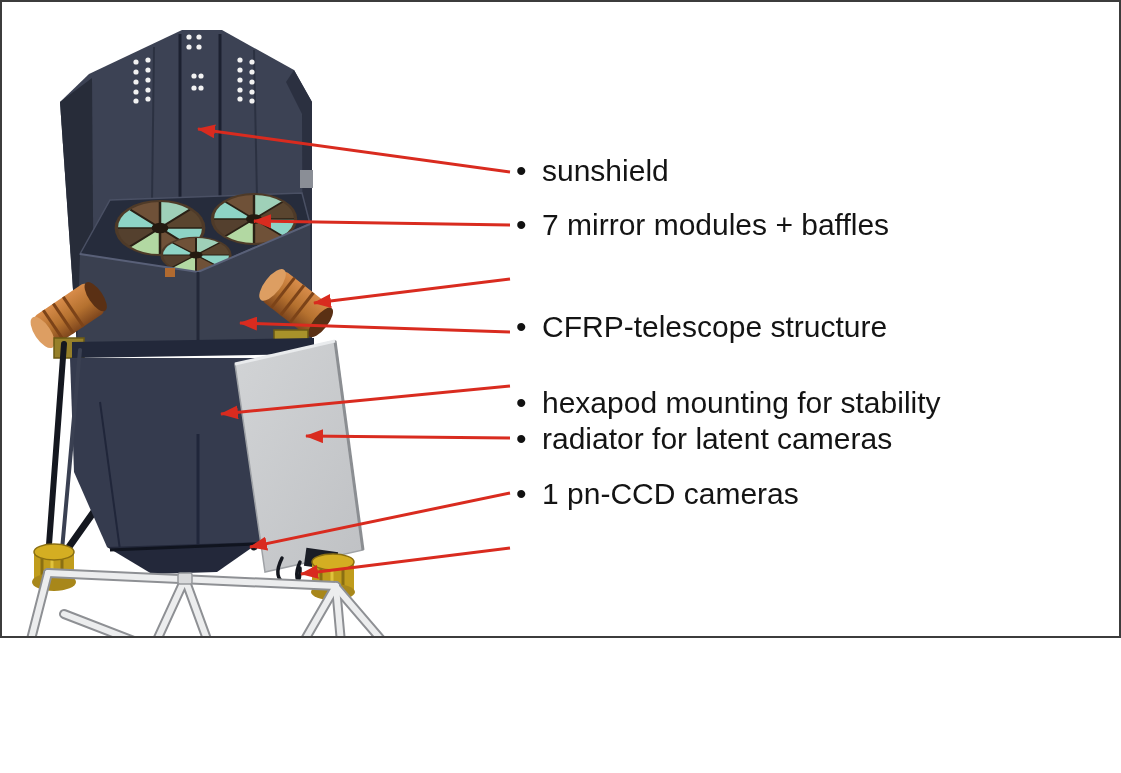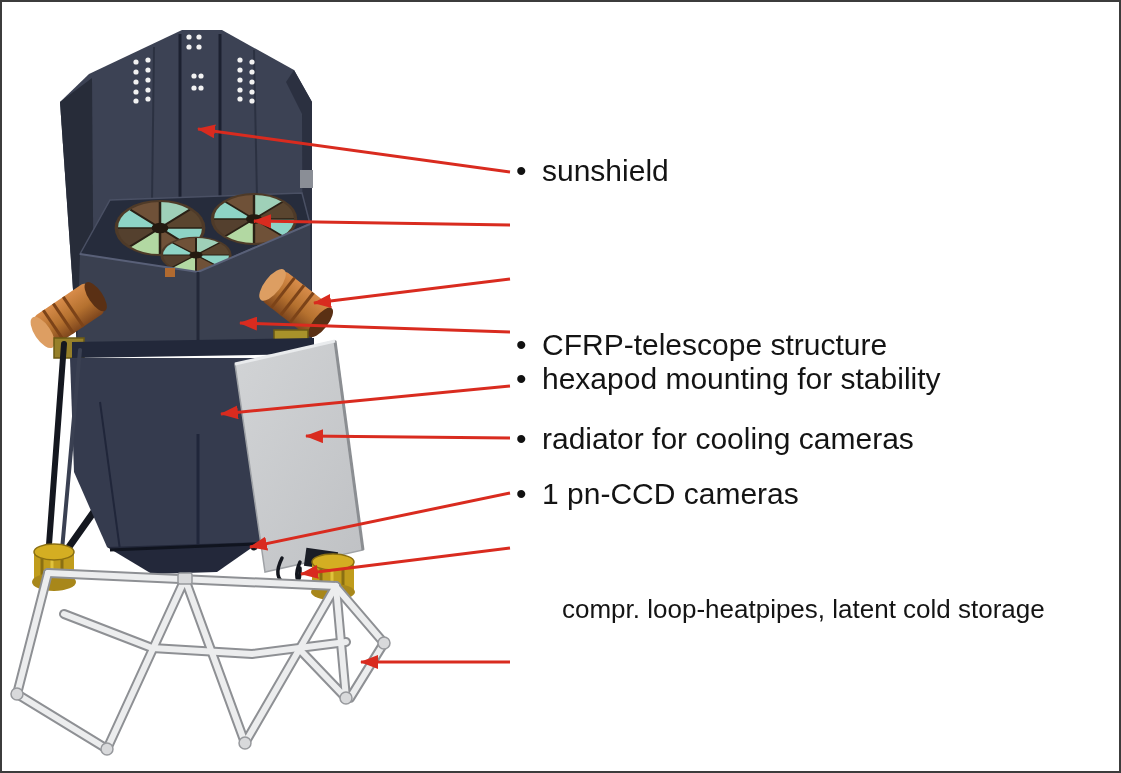--- a/index.html
+++ b/index.html
@@ -1,18 +1,18 @@
 <!DOCTYPE html>
 <html><head>
 <meta charset="utf-8">
 <style>
   html,body{margin:0;padding:0;background:#fff;}
   #figure{
     position:relative;
-    width:1121px;height:773px;
+    width:1121px;height:638px;
     box-sizing:border-box;
     border:2px solid #3c3c3c;
     background:#ffffff;
     font-family:"Liberation Sans", sans-serif;
     overflow:hidden;
   }
   #render{position:absolute;left:0;top:0;}
   .label{
     position:absolute;
     white-space:nowrap;
@@ -234,29 +234,29 @@
       <line x1="508" y1="436" x2="304" y2="434" marker-end="url(#ah)"></line>
       <line x1="508" y1="491" x2="248" y2="545" marker-end="url(#ah)"></line>
       <line x1="508" y1="546" x2="299" y2="572" marker-end="url(#ah)"></line>
       <line x1="508" y1="660" x2="359" y2="660" marker-end="url(#ah)"></line>
     </g>
   </svg>
 
   <div class="label" style="left:514px;top:152px">
     <span class="bullet">•</span><span>sunshield</span>
   </div>
-  <div class="label" style="left:514px;top:326px">
+  <div class="label" style="left:514px;top:206px">
+    <span class="bullet">•</span><span>7 mirror modules + baffles</span>
+  </div>
+  <div class="label" style="left:514px;top:308px">
     <span class="bullet">•</span><span>CFRP-telescope structure</span>
   </div>
-  <div class="label" style="left:514px;top:360px">
+  <div class="label" style="left:514px;top:384px">
     <span class="bullet">•</span><span>hexapod mounting for stability</span>
   </div>
   <div class="label" style="left:514px;top:420px">
-    <span class="bullet">•</span><span>radiator for cooling cameras</span>
+    <span class="bullet">•</span><span>radiator for latent cameras</span>
   </div>
   <div class="label" style="left:514px;top:475px">
     <span class="bullet">•</span><span>1 pn-CCD cameras</span>
   </div>
-  <div class="label sub" style="left:560px;top:590px">
-    <span>compr. loop-heatpipes, latent cold storage</span>
-  </div>
 
 </div>
 
 </body></html>

